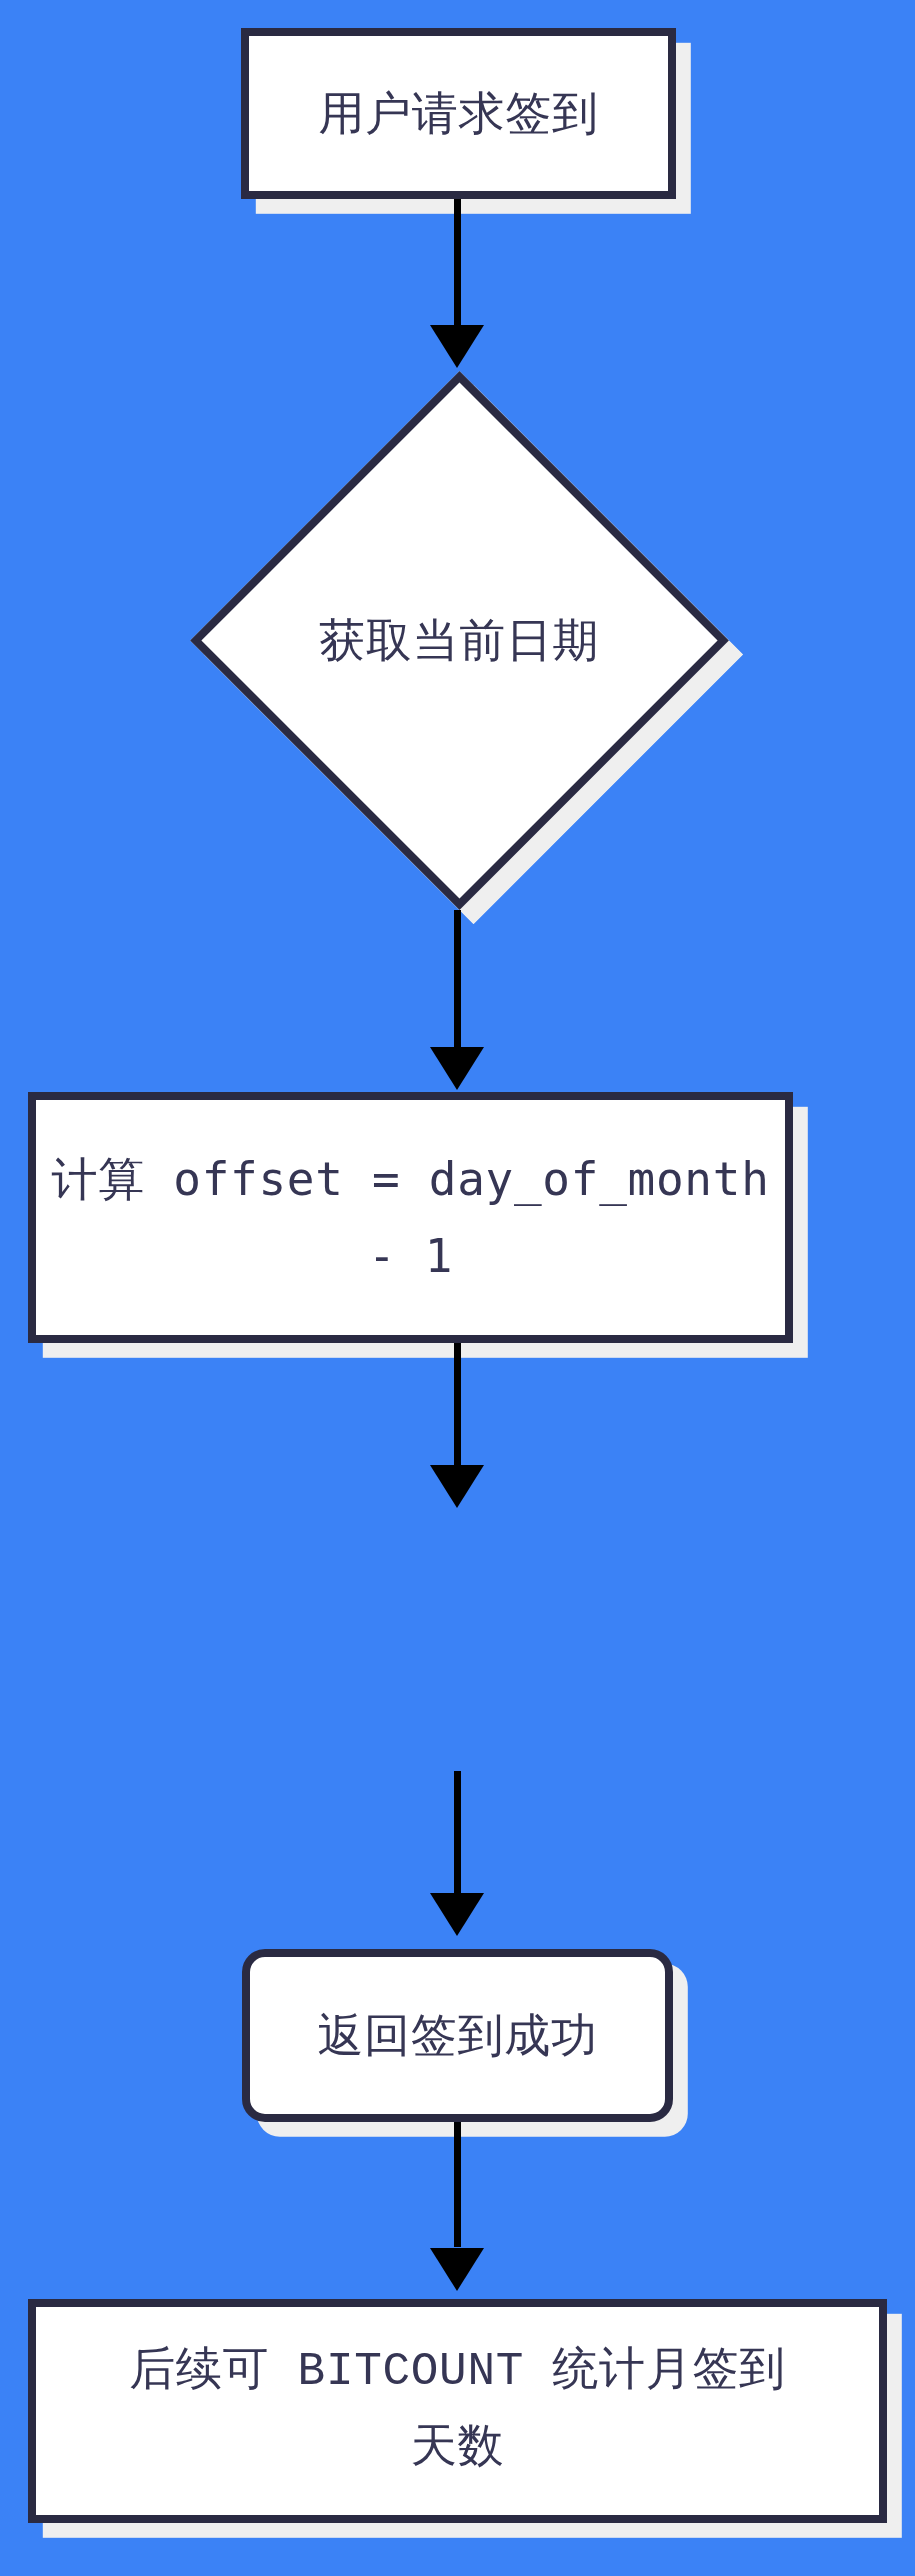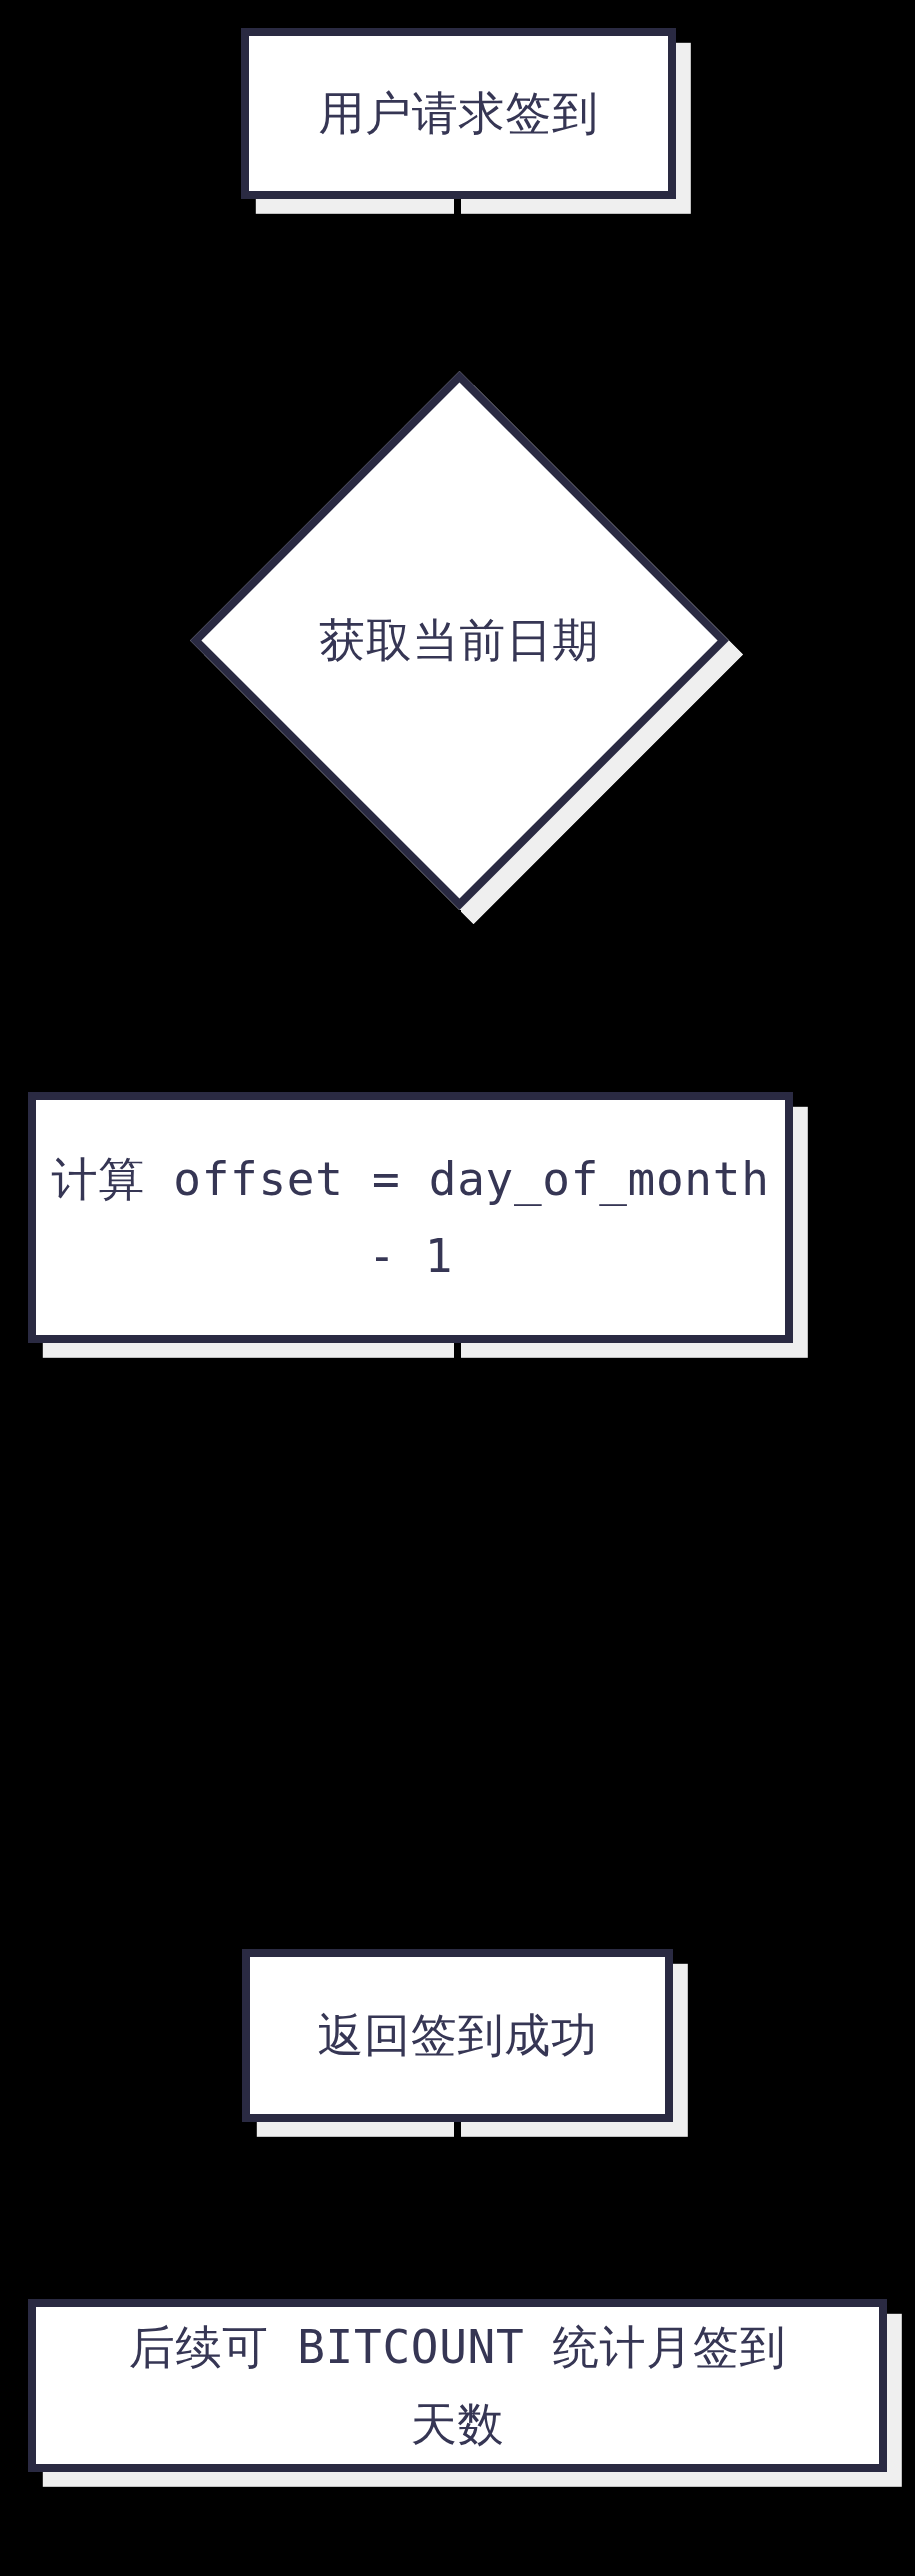--- a/index.html
+++ b/index.html
@@ -4,21 +4,21 @@
 <style>
   html, body {
     margin: 0;
     padding: 0;
     background: #ffffff;
   }
   .canvas {
     position: relative;
     width: 915px;
     height: 2576px;
-    background: #000000;
+    background: #3b82f6;
     overflow: hidden;
     font-family: "DejaVu Sans Mono", "DejaVu Sans", "Liberation Sans", sans-serif;
   }
   .node-rect {
     position: absolute;
     box-sizing: border-box;
     background: #ffffff;
     border: 8px solid #2a2a42;
     box-shadow: 14.8px 14.8px 0 #efefef;
     display: flex;
@@ -108,26 +108,26 @@
     <span class="node-line">- 1</span>
   </div>
 
   <div class="arrow-line" style="top:1343px; height:122px;"></div>
   <div class="arrow-head" style="top:1465px;"></div>
 
 
   <div class="arrow-line" style="top:1771px; height:123px;"></div>
   <div class="arrow-head" style="top:1893px;"></div>
 
-  <div class="node-rect" style="left:242px; top:1949px; width:431px; height:173px;">
+  <div class="node-rect" style="left:242px; top:1949px; width:431px; height:173px;border-radius:23px;">
     <span class="node-line">返回签到成功</span>
   </div>
 
   <div class="arrow-line" style="top:2122px; height:125px;"></div>
   <div class="arrow-head" style="top:2248px;"></div>
 
-  <div class="node-rect" style="left:28px; top:2299px; width:859px; height:173px;">
+  <div class="node-rect" style="left:28px; top:2299px; width:859px; height:224px;font-family:Liberation Mono, monospace;">
     <span class="node-line">后续可 BITCOUNT 统计月签到</span>
     <span class="node-line">天数</span>
   </div>
 
 </div>
 
 
 </body></html>

